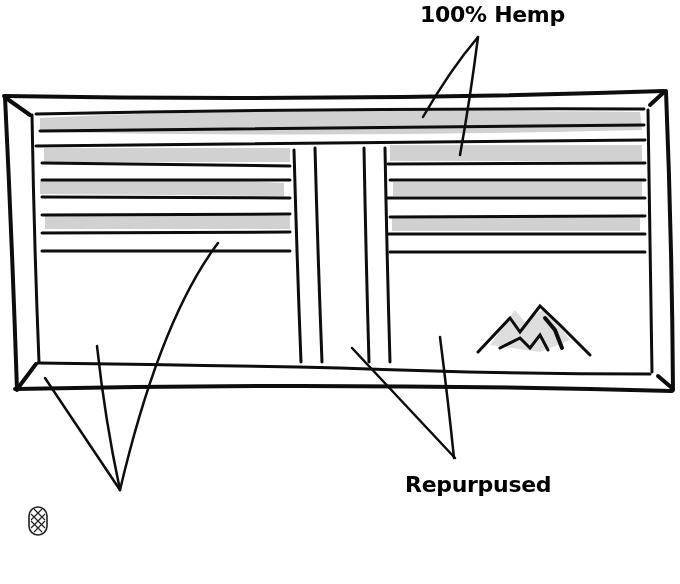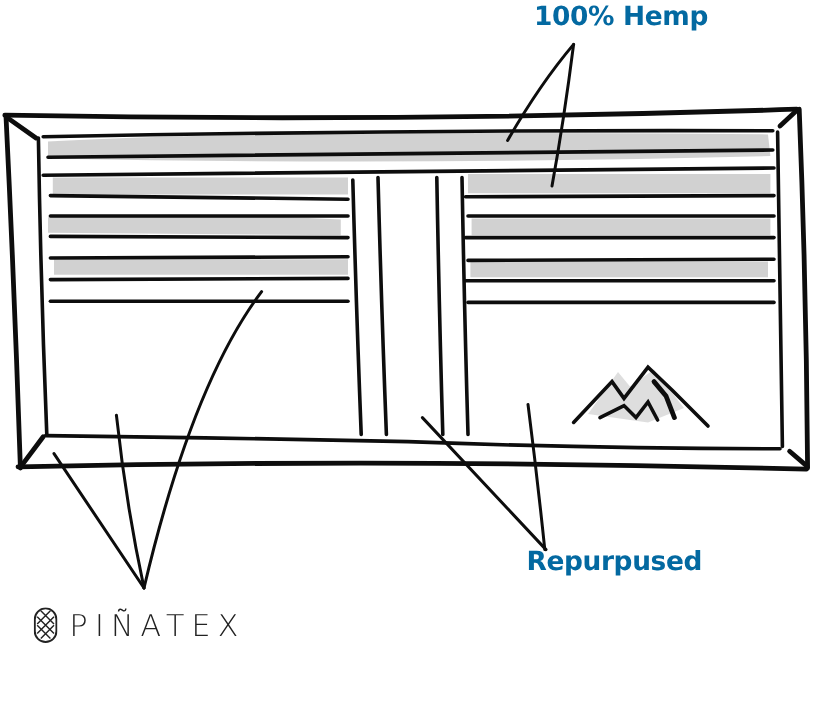--- a/index.html
+++ b/index.html
@@ -1,23 +1,23 @@
 <!DOCTYPE html>
 <html><head>
 <meta charset="utf-8">
 <style>
   html, body { margin: 0; padding: 0; background: #ffffff; }
   body { width: 680px; height: 584px; position: relative; overflow: hidden; font-family: "DejaVu Sans", sans-serif; }
   #canvas { position: absolute; left: 0; top: 0; width: 680px; height: 584px; }
   .label {
-    position: absolute; color: #0369a1; font-weight: bold;
-    font-family: "DejaVu Sans", sans-serif; text-align: right; letter-spacing: -0.3px;
+    position: absolute; color: #000000; font-weight: bold;
+    font-family: "DejaVu Sans", sans-serif; text-align: left; letter-spacing: -0.3px;
   }
   #label-top { left: 420px; top: 2px; width: 170px; font-size: 22px; }
-  #label-bottom { left: 405px; top: 452px; width: 180px; font-size: 22px; line-height: 33px; }
+  #label-bottom { left: 405px; top: 468px; width: 180px; font-size: 22px; line-height: 33px; }
   #brand { position: absolute; left: 28px; top: 503px; height: 36px; display: flex; align-items: center; }
   #brand-name {
     font-family: "DejaVu Sans", sans-serif; font-weight: 300; font-size: 25px;
     letter-spacing: 6px; color: #222; margin-left: 10px;
   }
   .stroke { stroke: #0d0d0d; fill: none; stroke-linecap: round; }
   .shade { fill: #c9c9c9; opacity: 0.85; }
 </style>
 </head>
 <body>
@@ -111,14 +111,13 @@
 
 <div id="label-bottom" class="label">
   <div>Repurpused</div>
 </div>
 
 <div id="brand">
   <svg width="20" height="30" viewBox="0 0 20 30">
     <rect x="1" y="1" width="18" height="28" rx="9" ry="9" fill="none" stroke="#222" stroke-width="1.6"></rect>
     <path d="M3 8 L17 22 M3 15 L14 26 M6 3 L17 14 M17 8 L3 22 M17 15 L6 26 M14 3 L3 14" stroke="#222" stroke-width="1.2" fill="none"></path>
   </svg>
-  <span id="brand-name">PIÑATEX</span>
 </div>
 
 </body></html>

